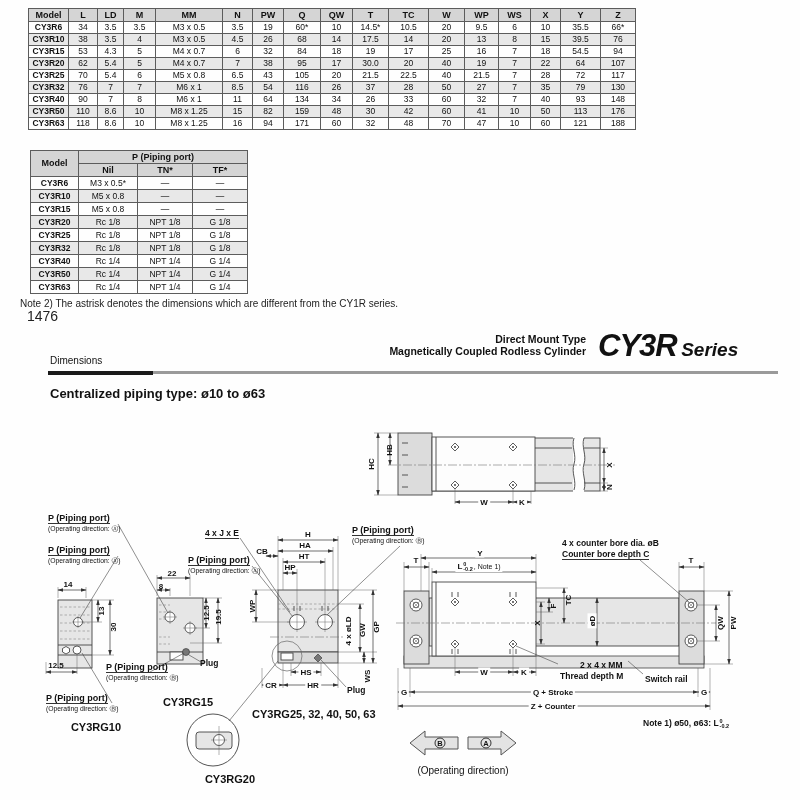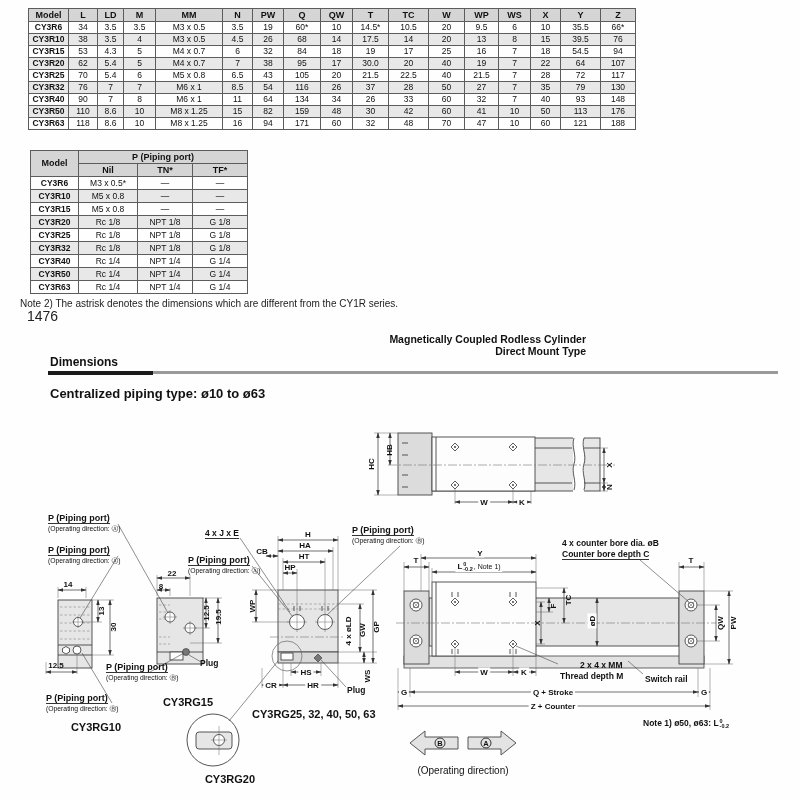--- a/index.html
+++ b/index.html
@@ -24,21 +24,21 @@
   #pipe-table tbody td:first-child { font-weight:bold; }
 
   .note2 { position:absolute; left:20px; top:298px; font-size:10px; color:#222; }
   .pagenum { position:absolute; left:27px; top:308px; font-size:14px; color:#222; }
 
   
   .hdr-title { position:absolute; left:300px; top:334px; width:286px; text-align:right; font-weight:bold; font-size:10.5px; line-height:11.5px; }
   .series { position:absolute; left:598px; top:328px; font-style:italic; font-weight:bold; white-space:nowrap; }
   .series .big { font-size:31px; letter-spacing:-1px; }
   .series .small { font-size:19px; }
-  .dim-head { position:absolute; left:50px; top:355px; font-weight:bold; font-size:12px; }
+  .dim-head { position:absolute; left:50px; top:355px; font-weight:normal; font-size:10px; }
   .bar-black { position:absolute; left:48px; top:371px; width:105px; height:4px; background:#1a1a1a; }
   .bar-gray { position:absolute; left:153px; top:371px; width:625px; height:3px; background:#9a9a9a; }
   .subtitle { position:absolute; left:50px; top:386px; font-weight:bold; font-size:13px; }
 
   
   #drawings { position:absolute; left:0; top:410px; width:800px; height:390px; }
   #drawings svg { position:absolute; left:0; top:0; }
   .lab { position:absolute; white-space:nowrap; font-size:8px; font-weight:bold; color:#111; }
   .ctr { transform:translate(-50%,-50%); }
   .rot { transform:translate(-50%,-50%) rotate(-90deg); }
@@ -367,22 +367,26 @@
           <td>NPT 1/4</td>
           <td>G 1/4</td>
         </tr>
       </tbody>
   </table>
 
   <div class="note2">Note 2) The astrisk denotes the dimensions which are different from the CY1R series.</div>
   <div class="pagenum">1476</div>
 
   <div class="hdr-title">
+    <div>Direct Mount Type</div>
     <div>Magnetically Coupled Rodless Cylinder</div>
-    <div>Direct Mount Type</div>
+  </div>
+  <div class="series">
+    <span class="big">CY3R</span>
+    <span class="small">Series</span>
   </div>
   <div class="dim-head">Dimensions</div>
   <div class="bar-black"></div>
   <div class="bar-gray"></div>
   <div class="subtitle">Centralized piping type: ø10 to ø63</div>
 
   <div id="drawings">
 
     <svg width="800" height="390" viewBox="0 0 800 390">
       <defs>

